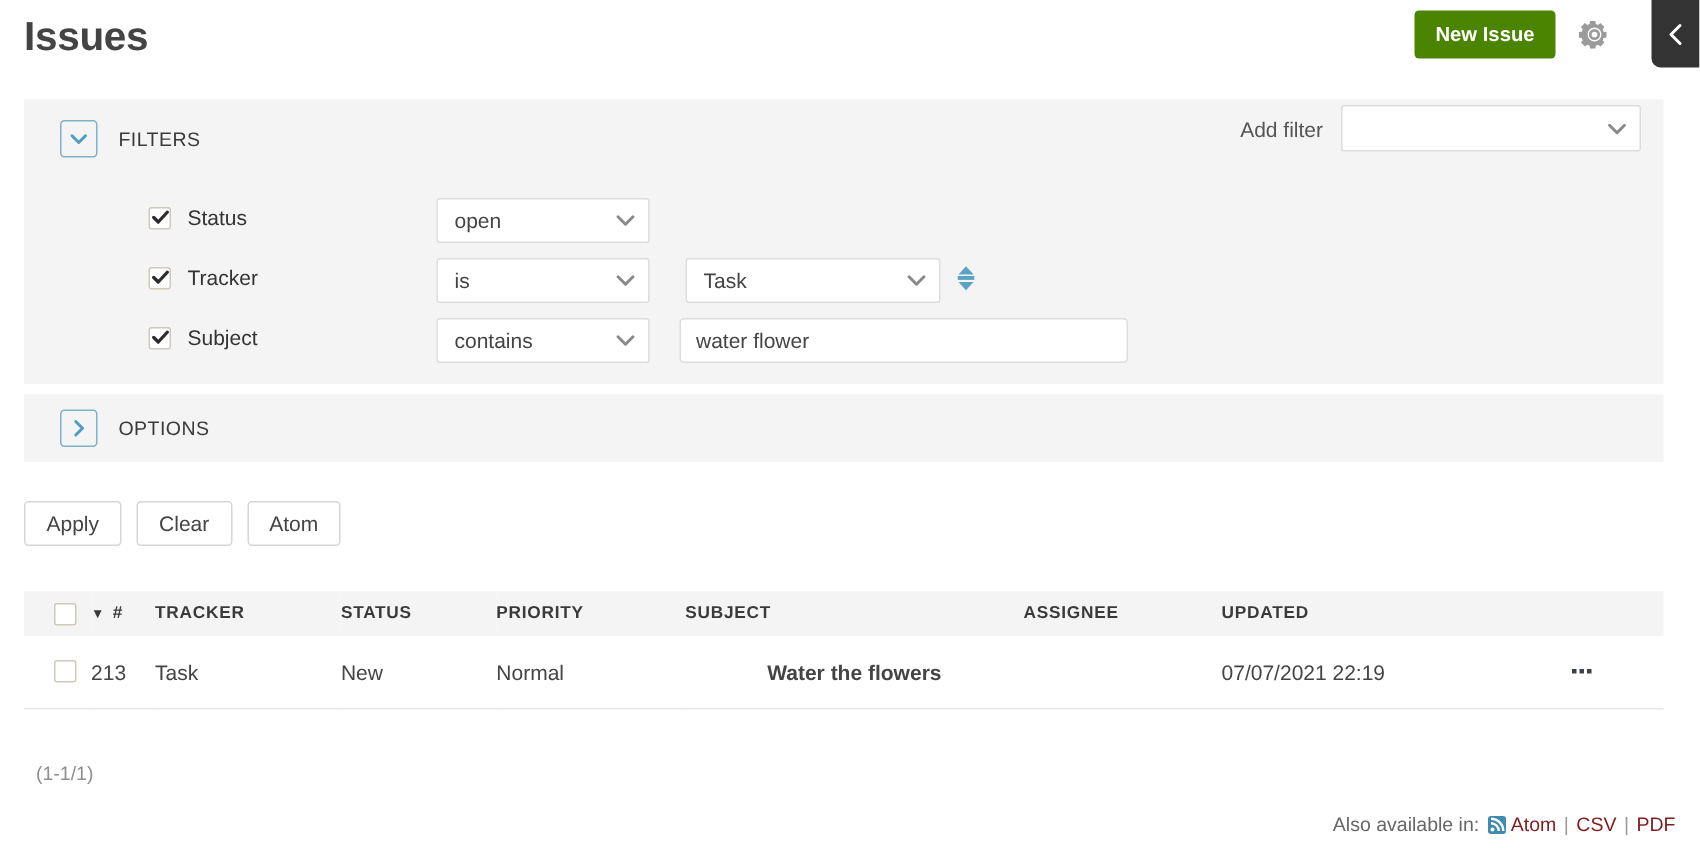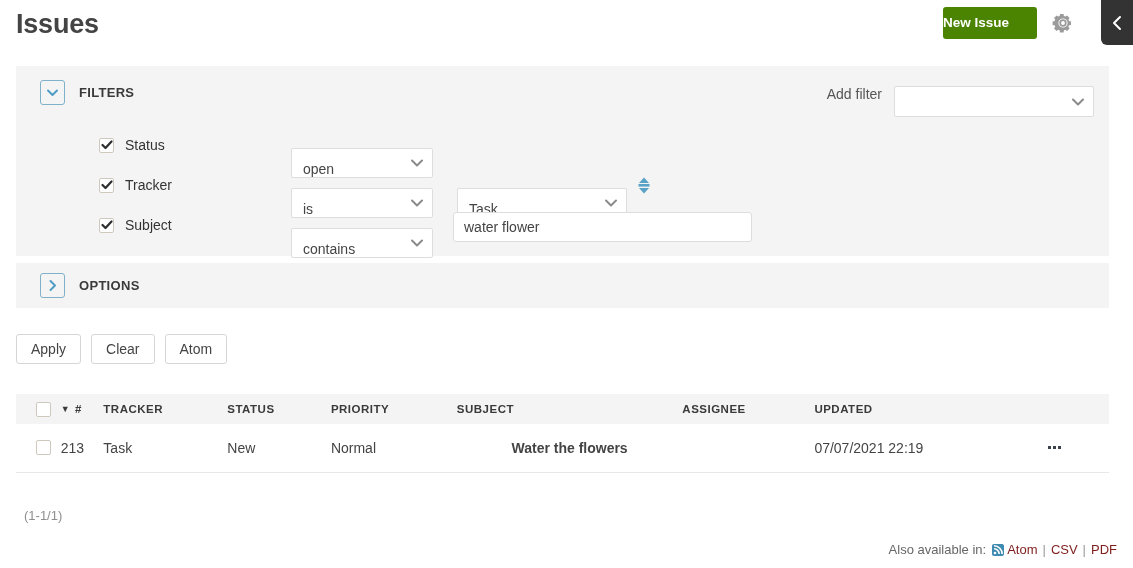--- a/index.html
+++ b/index.html
@@ -47,21 +47,21 @@
     background: #4b8400;
     color: #ffffff;
     border: none;
     border-radius: 3px;
     font-family: "Liberation Sans", sans-serif;
     font-size: 13.5px;
     font-weight: bold;
     cursor: pointer;
     padding: 0;
     line-height: 32px;
-    text-align: left;
+    text-align: center;
   }
   .gear-btn {
     position: absolute;
     left: 1052px;
     top: 12px;
     width: 22px;
     height: 22px;
     border: none;
     background: transparent;
     cursor: pointer;
@@ -109,21 +109,21 @@
     display: flex;
     align-items: center;
     justify-content: center;
     cursor: pointer;
     padding: 0;
   }
   .toggle-square svg { display: block; }
   .legend-label {
     margin-left: 14px;
     font-size: 13px;
-    font-weight: bold;
+    font-weight: normal;
     color: #3a3a3a;
     letter-spacing: 0.3px;
   }
 
   .add-filter-wrap {
     position: absolute;
     right: 15px;
     top: 4px;
     display: flex;
     align-items: center;
@@ -134,29 +134,28 @@
     margin-right: 12px;
   }
 
   .sel {
     position: relative;
     background: #ffffff;
     border: 1px solid #dddddd;
     border-radius: 2px;
     height: 30px;
     display: flex;
-    align-items: flex-end;
+    align-items: center;
     font-size: 14px;
     color: #444;
     padding-left: 11px;
     padding-right: 28px;
     cursor: pointer;
     white-space: nowrap;
     overflow: hidden;
-    margin-top: 16px;
   }
   .sel .chev {
     position: absolute;
     right: 8px;
     top: 50%;
     transform: translateY(-50%);
     pointer-events: none;
   }
   .sel .chev svg { display: block; }
 

